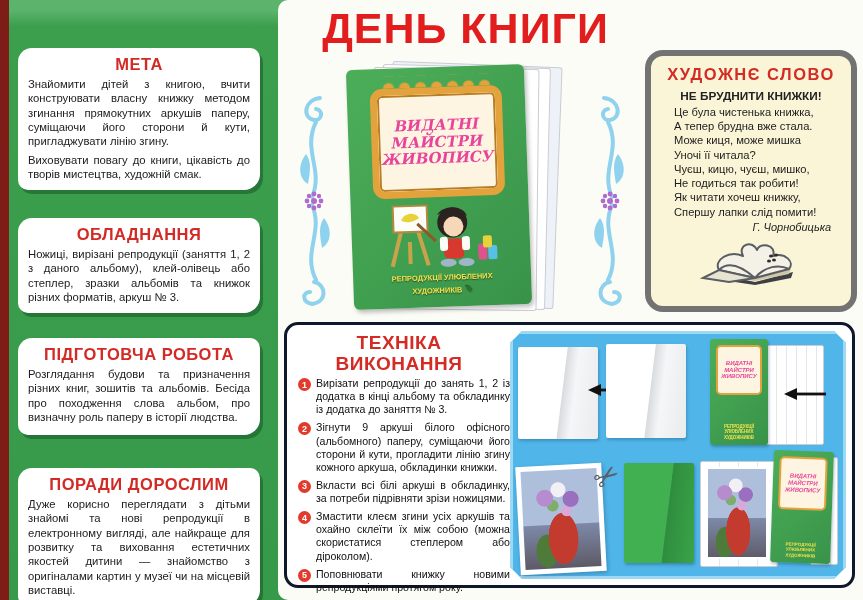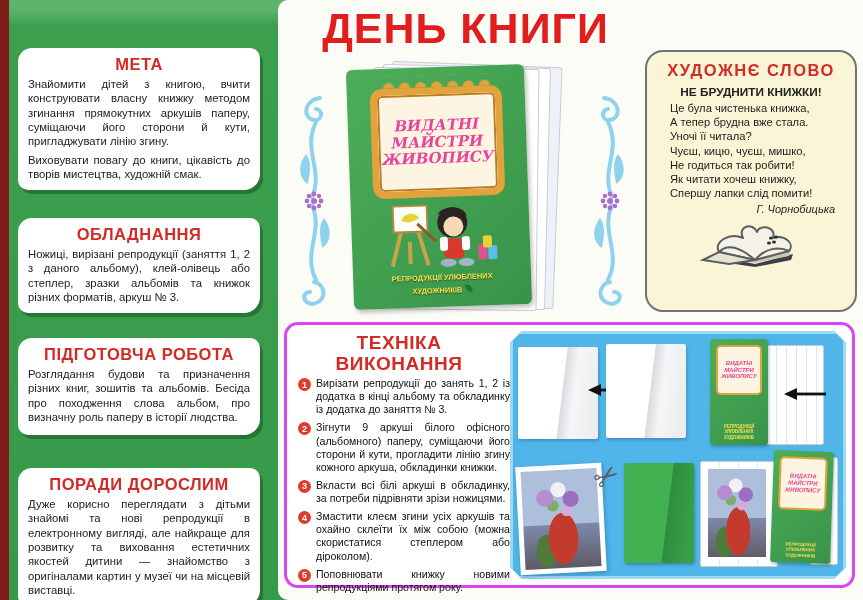--- a/index.html
+++ b/index.html
@@ -43,30 +43,30 @@
     display:flex;align-items:center;justify-content:center;text-align:center;
     box-shadow:0 0 0 2px #b97e25 inset;}
   .cover .frame span{font-size:15px;line-height:1.12;font-weight:bold;font-style:italic;color:#e8449a;
     font-family:"DejaVu Serif",serif;}
   .cover .cover-sub{margin-top:4px;text-align:center;font-size:7.5px;font-weight:bold;color:#f3e14b;
     line-height:1.3;text-shadow:0 1px 1px rgba(0,0,0,.5);width:150px;}
   .pencil-glyph{font-size:10px;color:#2f7a37;display:inline-block;transform:rotate(180deg);}
 
   
   .poem-card{position:absolute;left:645px;top:50px;width:212px;height:262px;background:#fbf5d7;
-    border:2px solid #737373;border-radius:18px;box-sizing:border-box;padding:9px 10px 6px;}
+    border:6px solid #737373;border-radius:18px;box-sizing:border-box;padding:9px 10px 6px;}
   .poem-card h2{margin:0;text-align:center;font-size:16.5px;letter-spacing:1.5px;color:#d42b25;font-weight:bold;}
   .poem-title{text-align:center;font-size:11.8px;font-weight:bold;color:#222;margin:5px 0 2px;}
   .poem-lines{margin-left:13px;font-size:11.2px;line-height:1.27;color:#1c1c1c;}
   .poem-author{text-align:right;font-style:italic;font-size:11px;color:#222;margin:2px 10px 0 0;}
   .open-book-wrap{text-align:center;margin-top:1px;}
 
   
   .tech-panel{position:absolute;left:284px;top:322px;width:571px;height:266px;background:#fff;
-    border:3px solid #d946ef;border-radius:14px;box-sizing:border-box;}
+    border:3px solid #0f172a;border-radius:14px;box-sizing:border-box;}
   .tech-heading{position:absolute;left:8px;top:7px;width:208px;text-align:center;
     font-size:19px;font-weight:bold;color:#d42b25;line-height:1.12;letter-spacing:.5px;}
   .steps{position:absolute;left:11px;top:52px;width:212px;display:flex;flex-direction:column;gap:5px;}
   .step{display:flex;gap:5px;}
   .step .num{flex:0 0 13px;width:13px;height:13px;border-radius:50%;background:#e23a2c;color:#fff;
     font-size:9px;font-weight:bold;display:flex;align-items:center;justify-content:center;margin-top:1px;}
   .step .txt{font-size:10.6px;line-height:1.24;color:#101010;text-align:justify;}
 
   .blue-panel{position:absolute;right:6px;top:6px;width:336px;height:248px;background:#50b5e8;
     border-radius:9px;box-shadow:0 0 0 3px #9ed9f4 inset;
@@ -212,20 +212,21 @@
     </div>
   </div>
 </div>
 
 <div class="poem-card">
   <h2>ХУДОЖНЄ СЛОВО</h2>
   <div class="poem-title">НЕ БРУДНИТИ КНИЖКИ!</div>
   <div class="poem-lines">
     <div>Це була чистенька книжка,</div>
     <div>А тепер брудна вже стала.</div>
+    <div>Може киця, може мишка</div>
     <div>Уночі її читала?</div>
     <div>Чуєш, кицю, чуєш, мишко,</div>
     <div>Не годиться так робити!</div>
     <div>Як читати хочеш книжку,</div>
     <div>Спершу лапки слід помити!</div>
   </div>
   <div class="poem-author">Г. Чорнобицька</div>
   <div class="open-book-wrap">
     <svg width="104" height="52" viewBox="0 0 104 52">
       <path d="M18 40 L56 48 L94 38 L92 44 L56 51 L16 45z" fill="#3c3f44"></path>

